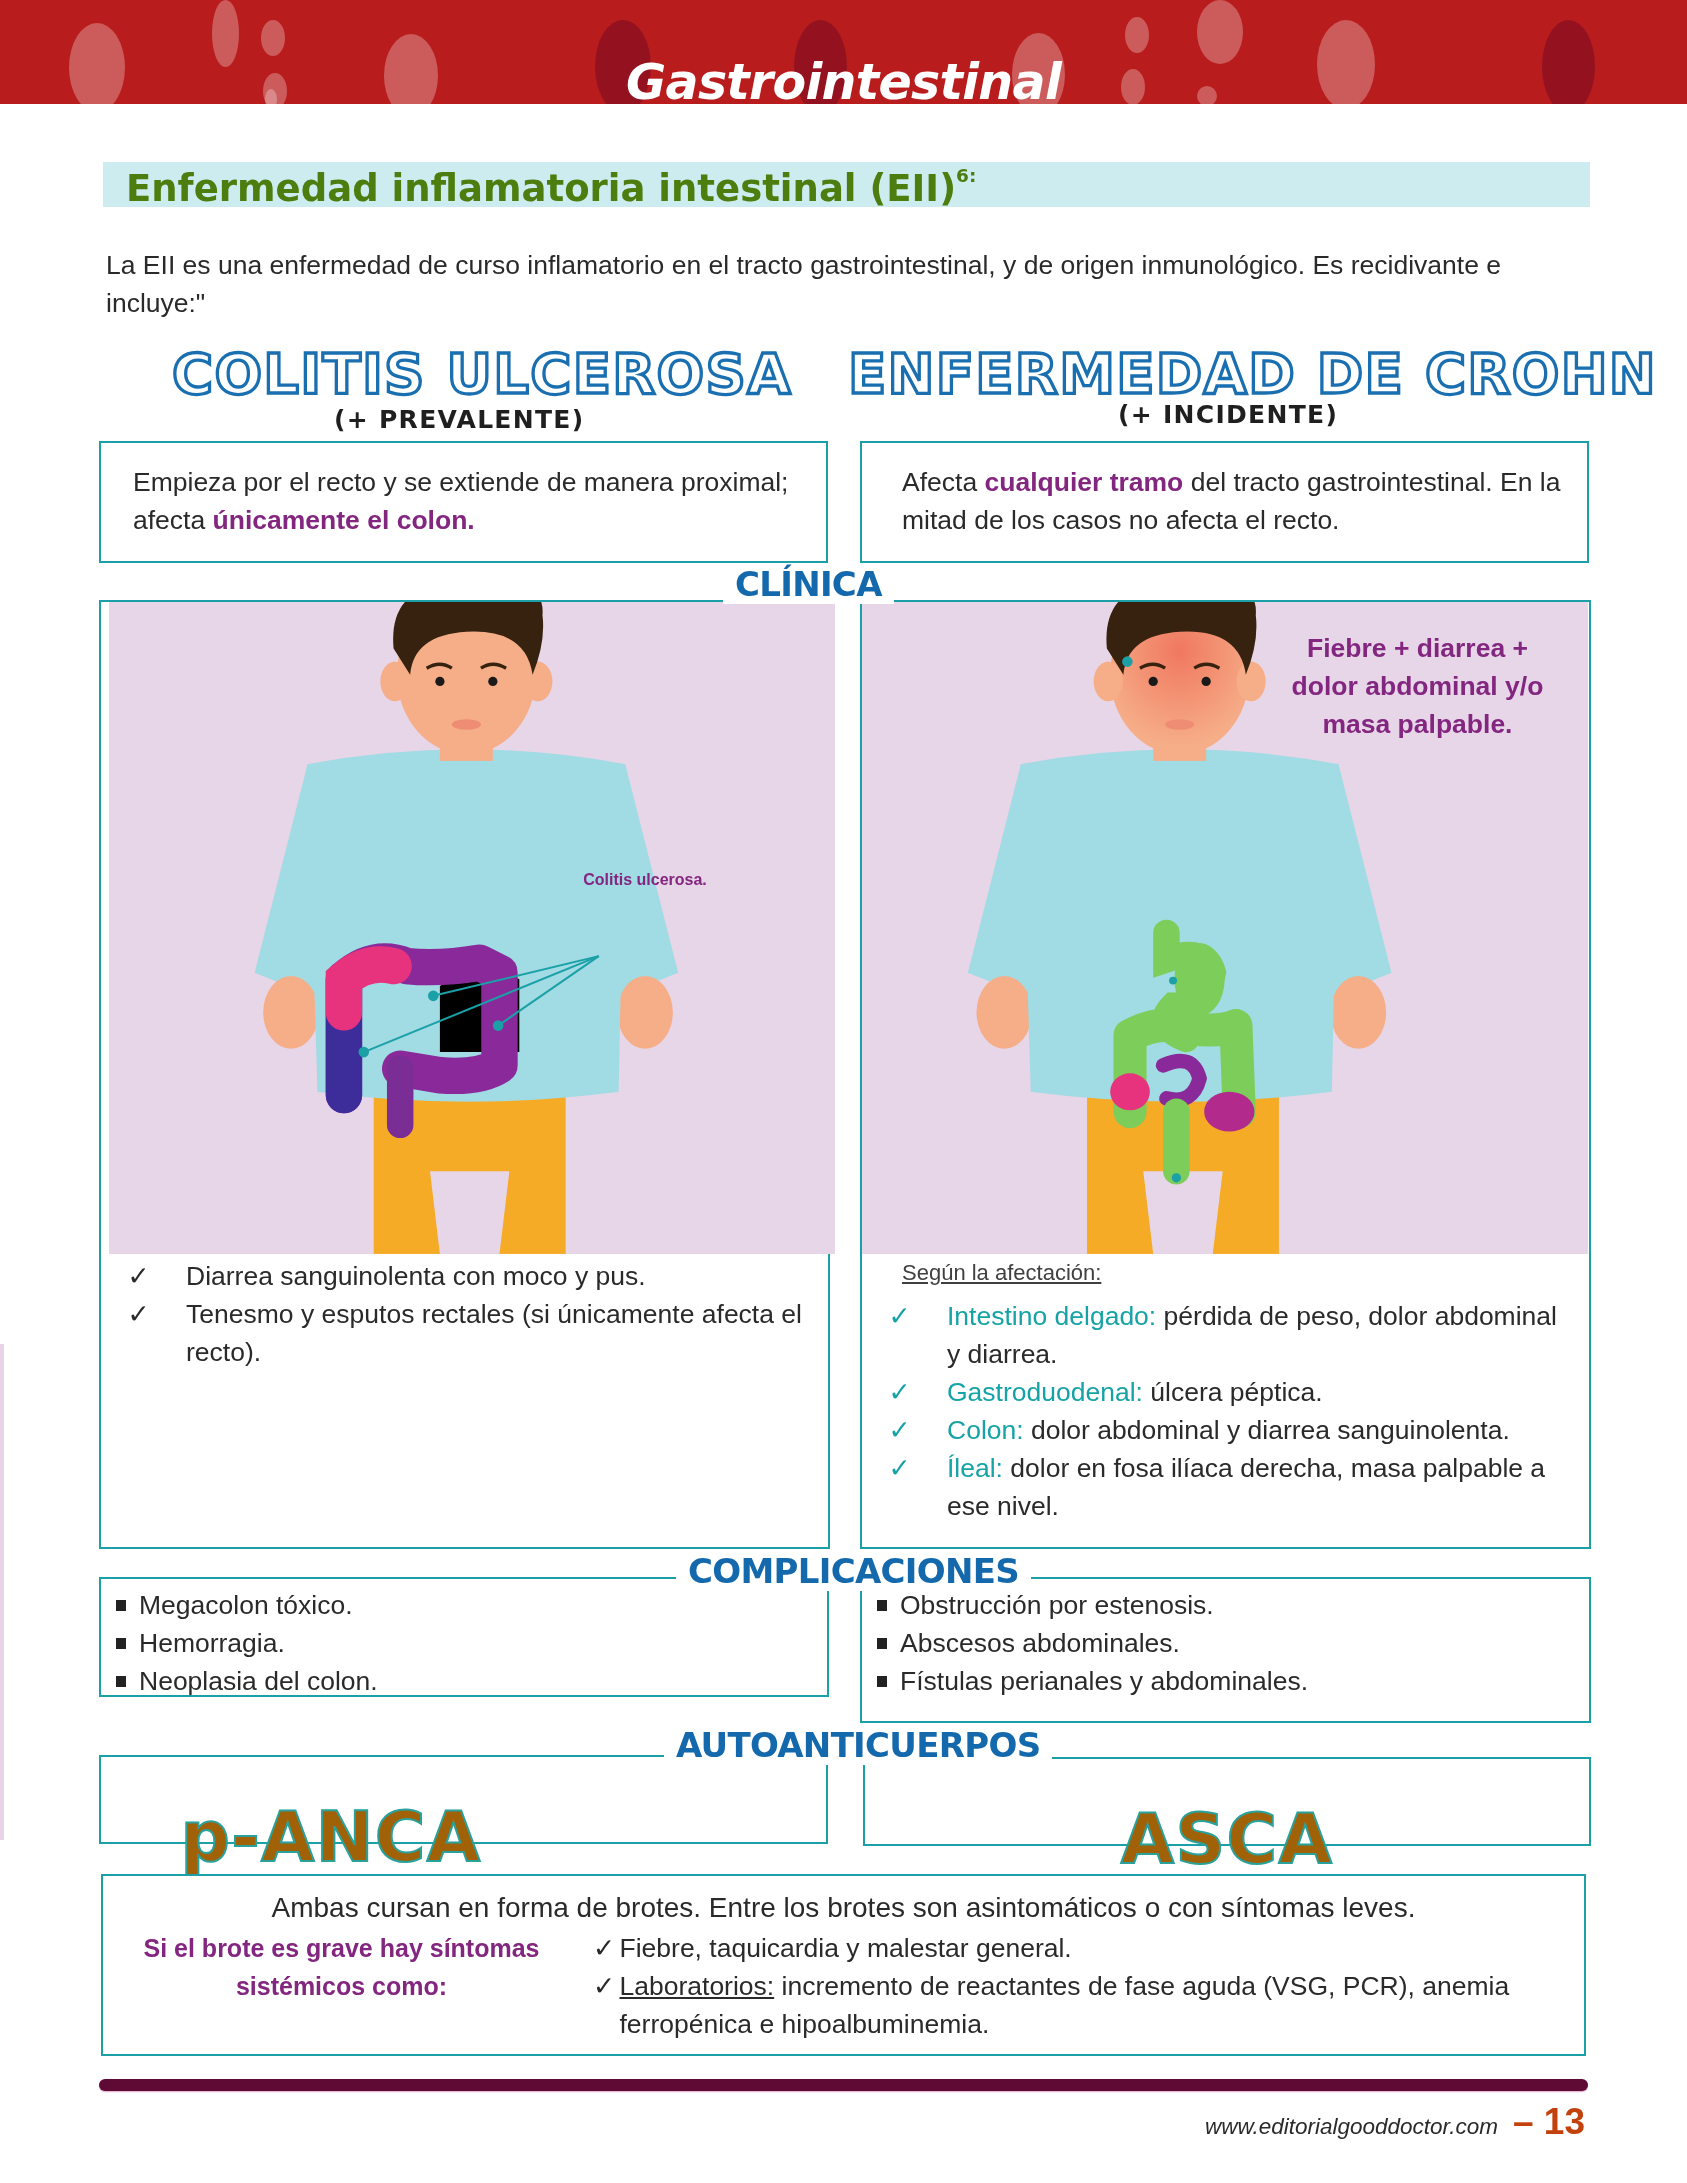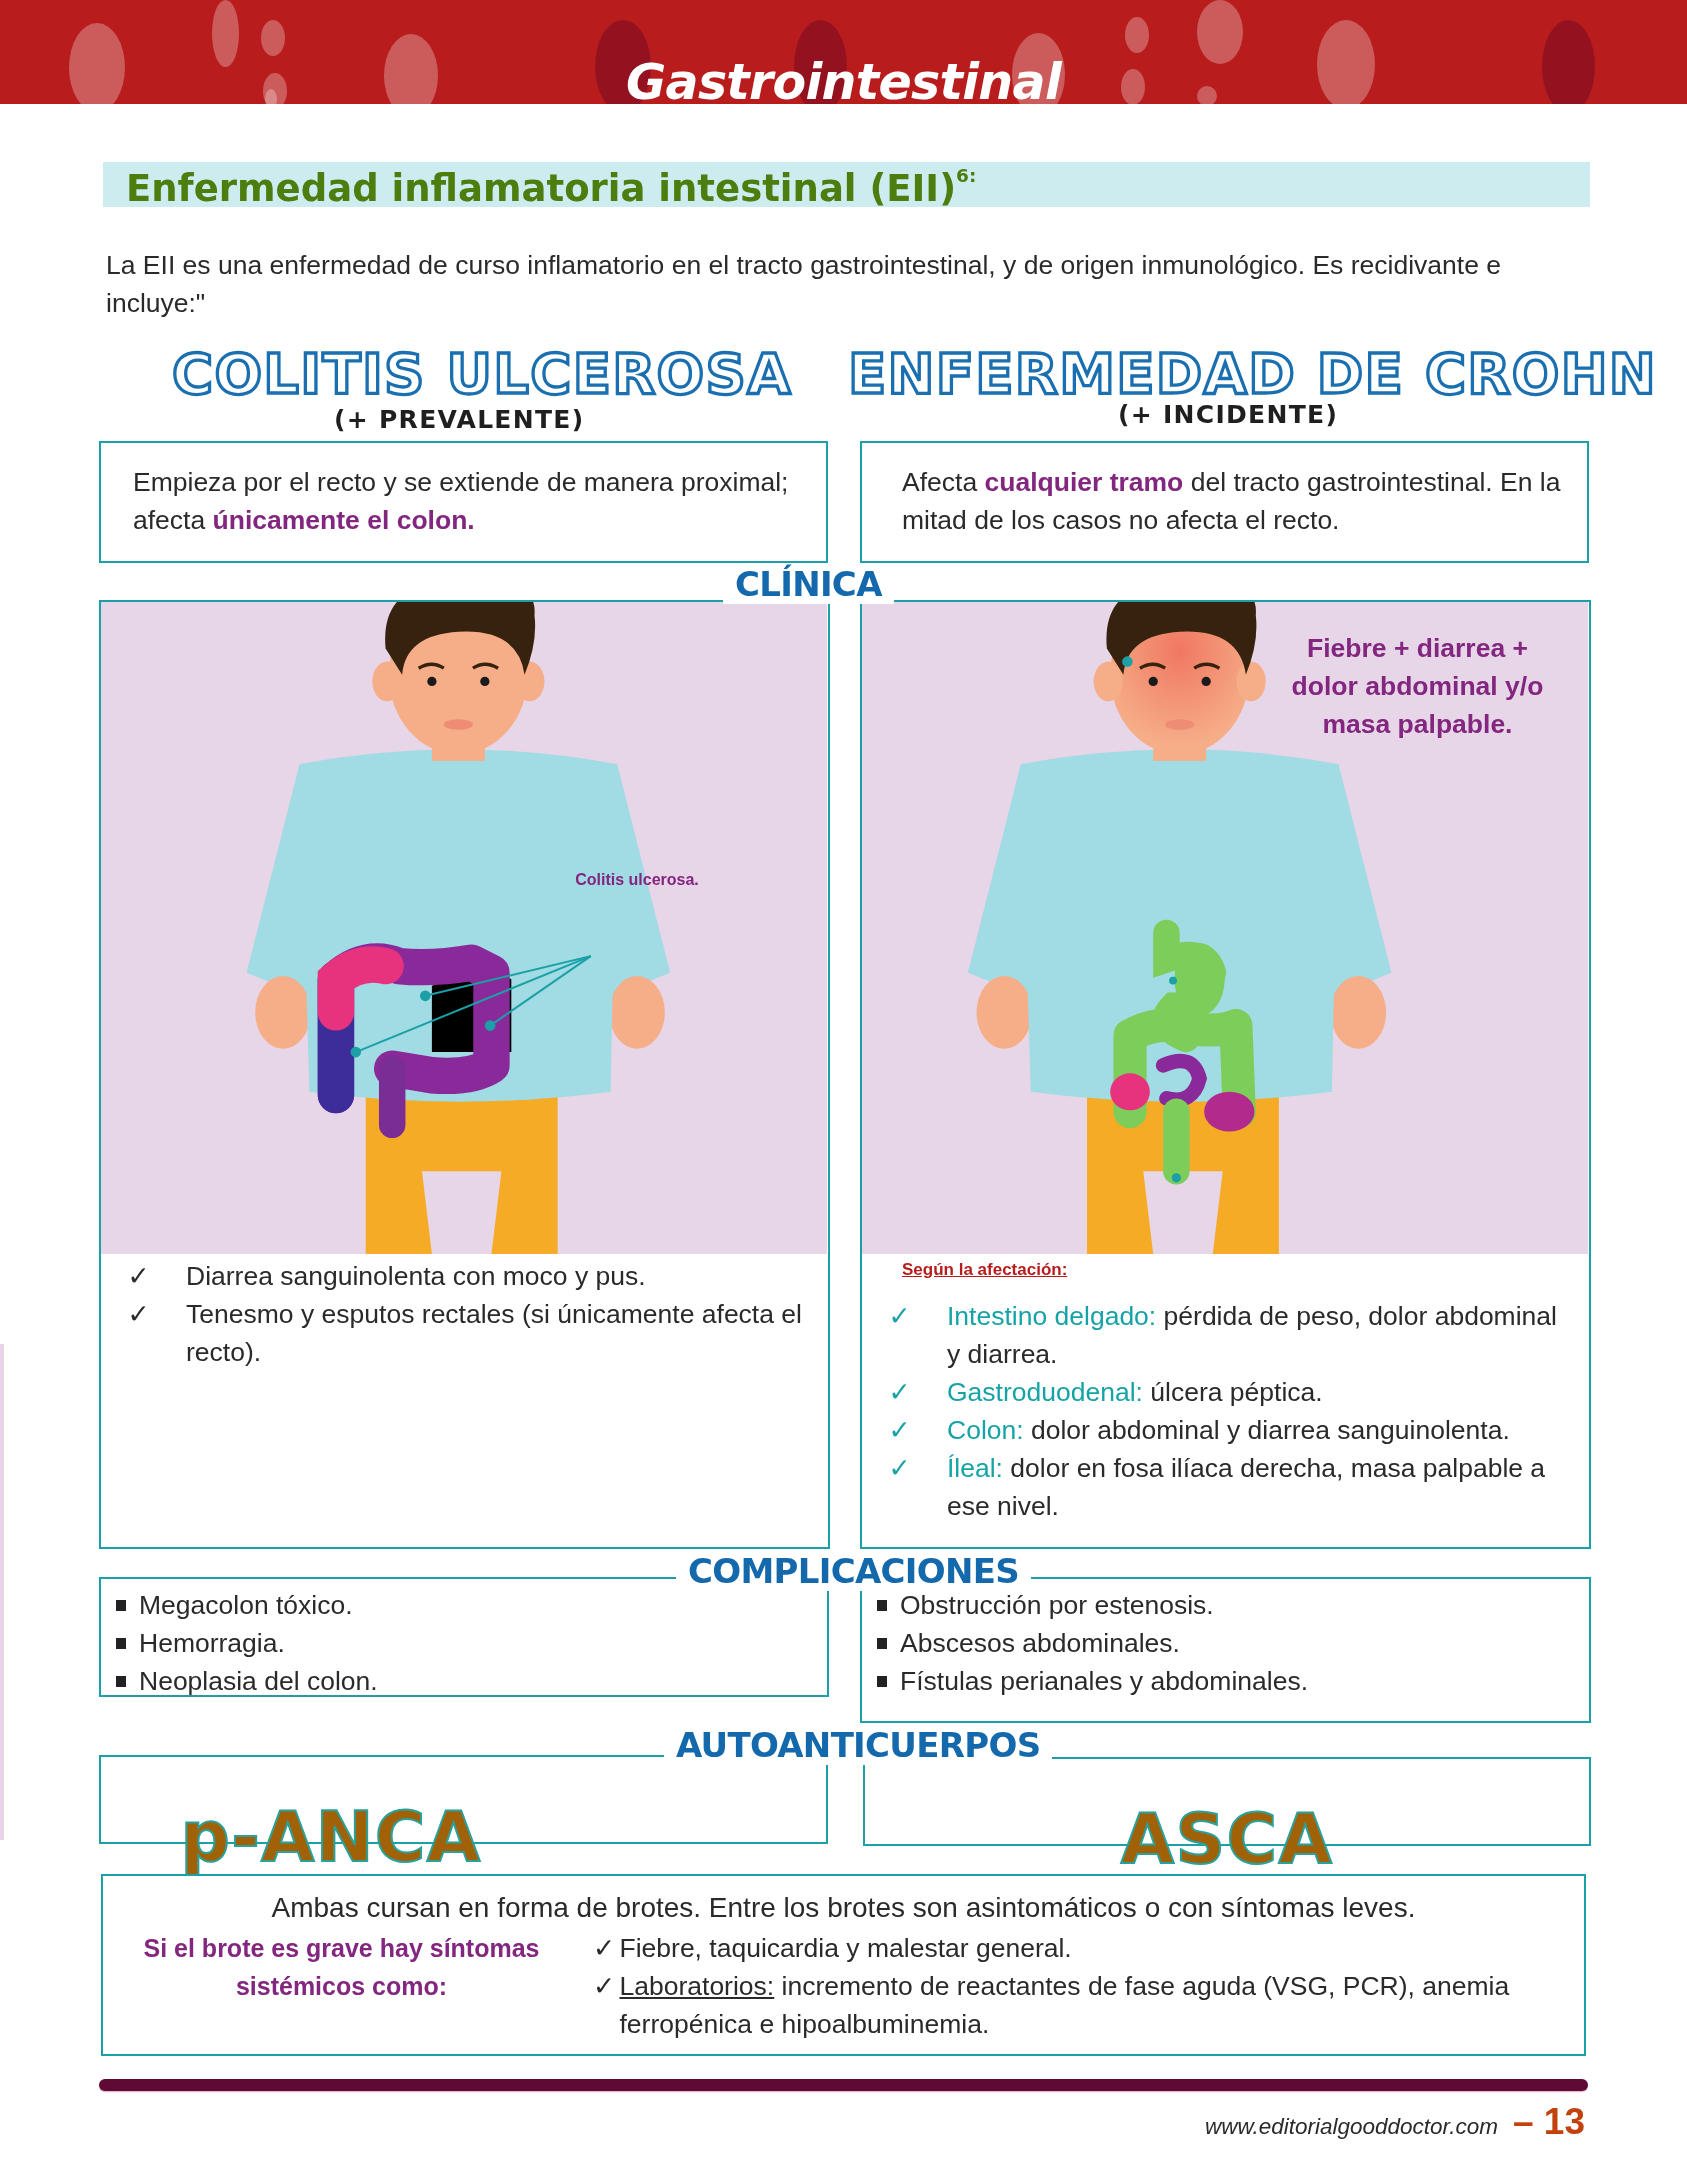--- a/index.html
+++ b/index.html
@@ -83,21 +83,21 @@
 <div class="sub-title" style="left:1118px;top:400px;">(+ INCIDENTE)</div>
 
 <div class="box" style="left:99px;top:441px;width:729px;height:122px;">
   <p class="box-text" style="left:32px;top:20px;width:675px;"><span>Empieza por el recto y se extiende de manera proximal; afecta </span><span class="hl">únicamente el colon.</span></p>
 </div>
 <div class="box" style="left:860px;top:441px;width:729px;height:122px;">
   <p class="box-text" style="left:40px;top:20px;width:662px;"><span>Afecta </span><span class="hl">cualquier tramo</span><span> del tracto gastrointestinal. En la mitad de los casos no afecta el recto.</span></p>
 </div>
 
 <div class="box" style="left:99px;top:600px;width:731px;height:949px;">
-  <div class="illus" style="left:0;top:0;width:726px;height:652px;">
+  <div class="illus" style="left:8px;top:0;width:726px;height:652px;">
     <svg width="726" height="652" viewBox="0 0 1097 985">
 
       <rect x="400" y="740" width="290" height="245" fill="#f6ab27"></rect>
       <polygon points="485,860 605,860 590,985 500,985" fill="#e7d5e8"></polygon>
 
       <polygon points="300,245 220,560 320,600 380,250" fill="#a1dbe3"></polygon>
       <polygon points="780,245 860,560 760,600 700,250" fill="#a1dbe3"></polygon>
       <ellipse cx="275" cy="620" rx="42" ry="55" fill="#f6ae88"></ellipse>
       <ellipse cx="810" cy="620" rx="42" ry="55" fill="#f6ae88"></ellipse>
 
@@ -170,21 +170,21 @@
       <path d="M405 770 L405 655 Q450 630 500 645 Q540 650 565 640 L570 770" stroke="#7dcd5b" stroke-width="50" fill="none" stroke-linecap="round" stroke-linejoin="round"></path>
       <path d="M455 700 Q500 680 510 720 Q500 760 460 750" stroke="#8a2a9a" stroke-width="22" fill="none" stroke-linecap="round"></path>
       <ellipse cx="405" cy="740" rx="30" ry="28" fill="#e7337d"></ellipse>
       <ellipse cx="555" cy="770" rx="38" ry="30" fill="#b22a8b"></ellipse>
       <path d="M475 770 L475 860" stroke="#7dcd5b" stroke-width="40" fill="none" stroke-linecap="round"></path>
       <circle cx="475" cy="870" r="7" fill="#1aa0a6"></circle>
       <circle cx="470" cy="572" r="6" fill="#1aa0a6"></circle>
     </svg>
     <div style="position:absolute;left:410px;top:26.5px;width:291px;text-align:center;font-size:26.5px;line-height:38px;font-weight:bold;color:#83267f;">Fiebre + diarrea + dolor abdominal y/o masa palpable.</div>
   </div>
-  <div style="position:absolute;left:40px;top:658px;font-size:17px;font-weight:bold;color:#b91c1c;text-decoration:underline;">Según la afectación:</div>
+  <div style="position:absolute;left:40px;top:658px;font-size:22px;font-weight:normal;color:#404040;text-decoration:underline;">Según la afectación:</div>
   <ul class="checks teal-ck" style="position:absolute;left:0;top:695px;width:715px;">
     <li><span class="ck">✓</span><span class="teal">Intestino delgado:</span><span> pérdida de peso, dolor abdominal y diarrea.</span></li>
     <li><span class="ck">✓</span><span class="teal">Gastroduodenal:</span><span> úlcera péptica.</span></li>
     <li><span class="ck">✓</span><span class="teal">Colon:</span><span> dolor abdominal y diarrea sanguinolenta.</span></li>
     <li><span class="ck">✓</span><span class="teal">Íleal:</span><span> dolor en fosa ilíaca derecha, masa palpable a ese nivel.</span></li>
   </ul>
 </div>
 
 <div class="section-label" style="left:723px;top:564px;">CLÍNICA</div>
 

